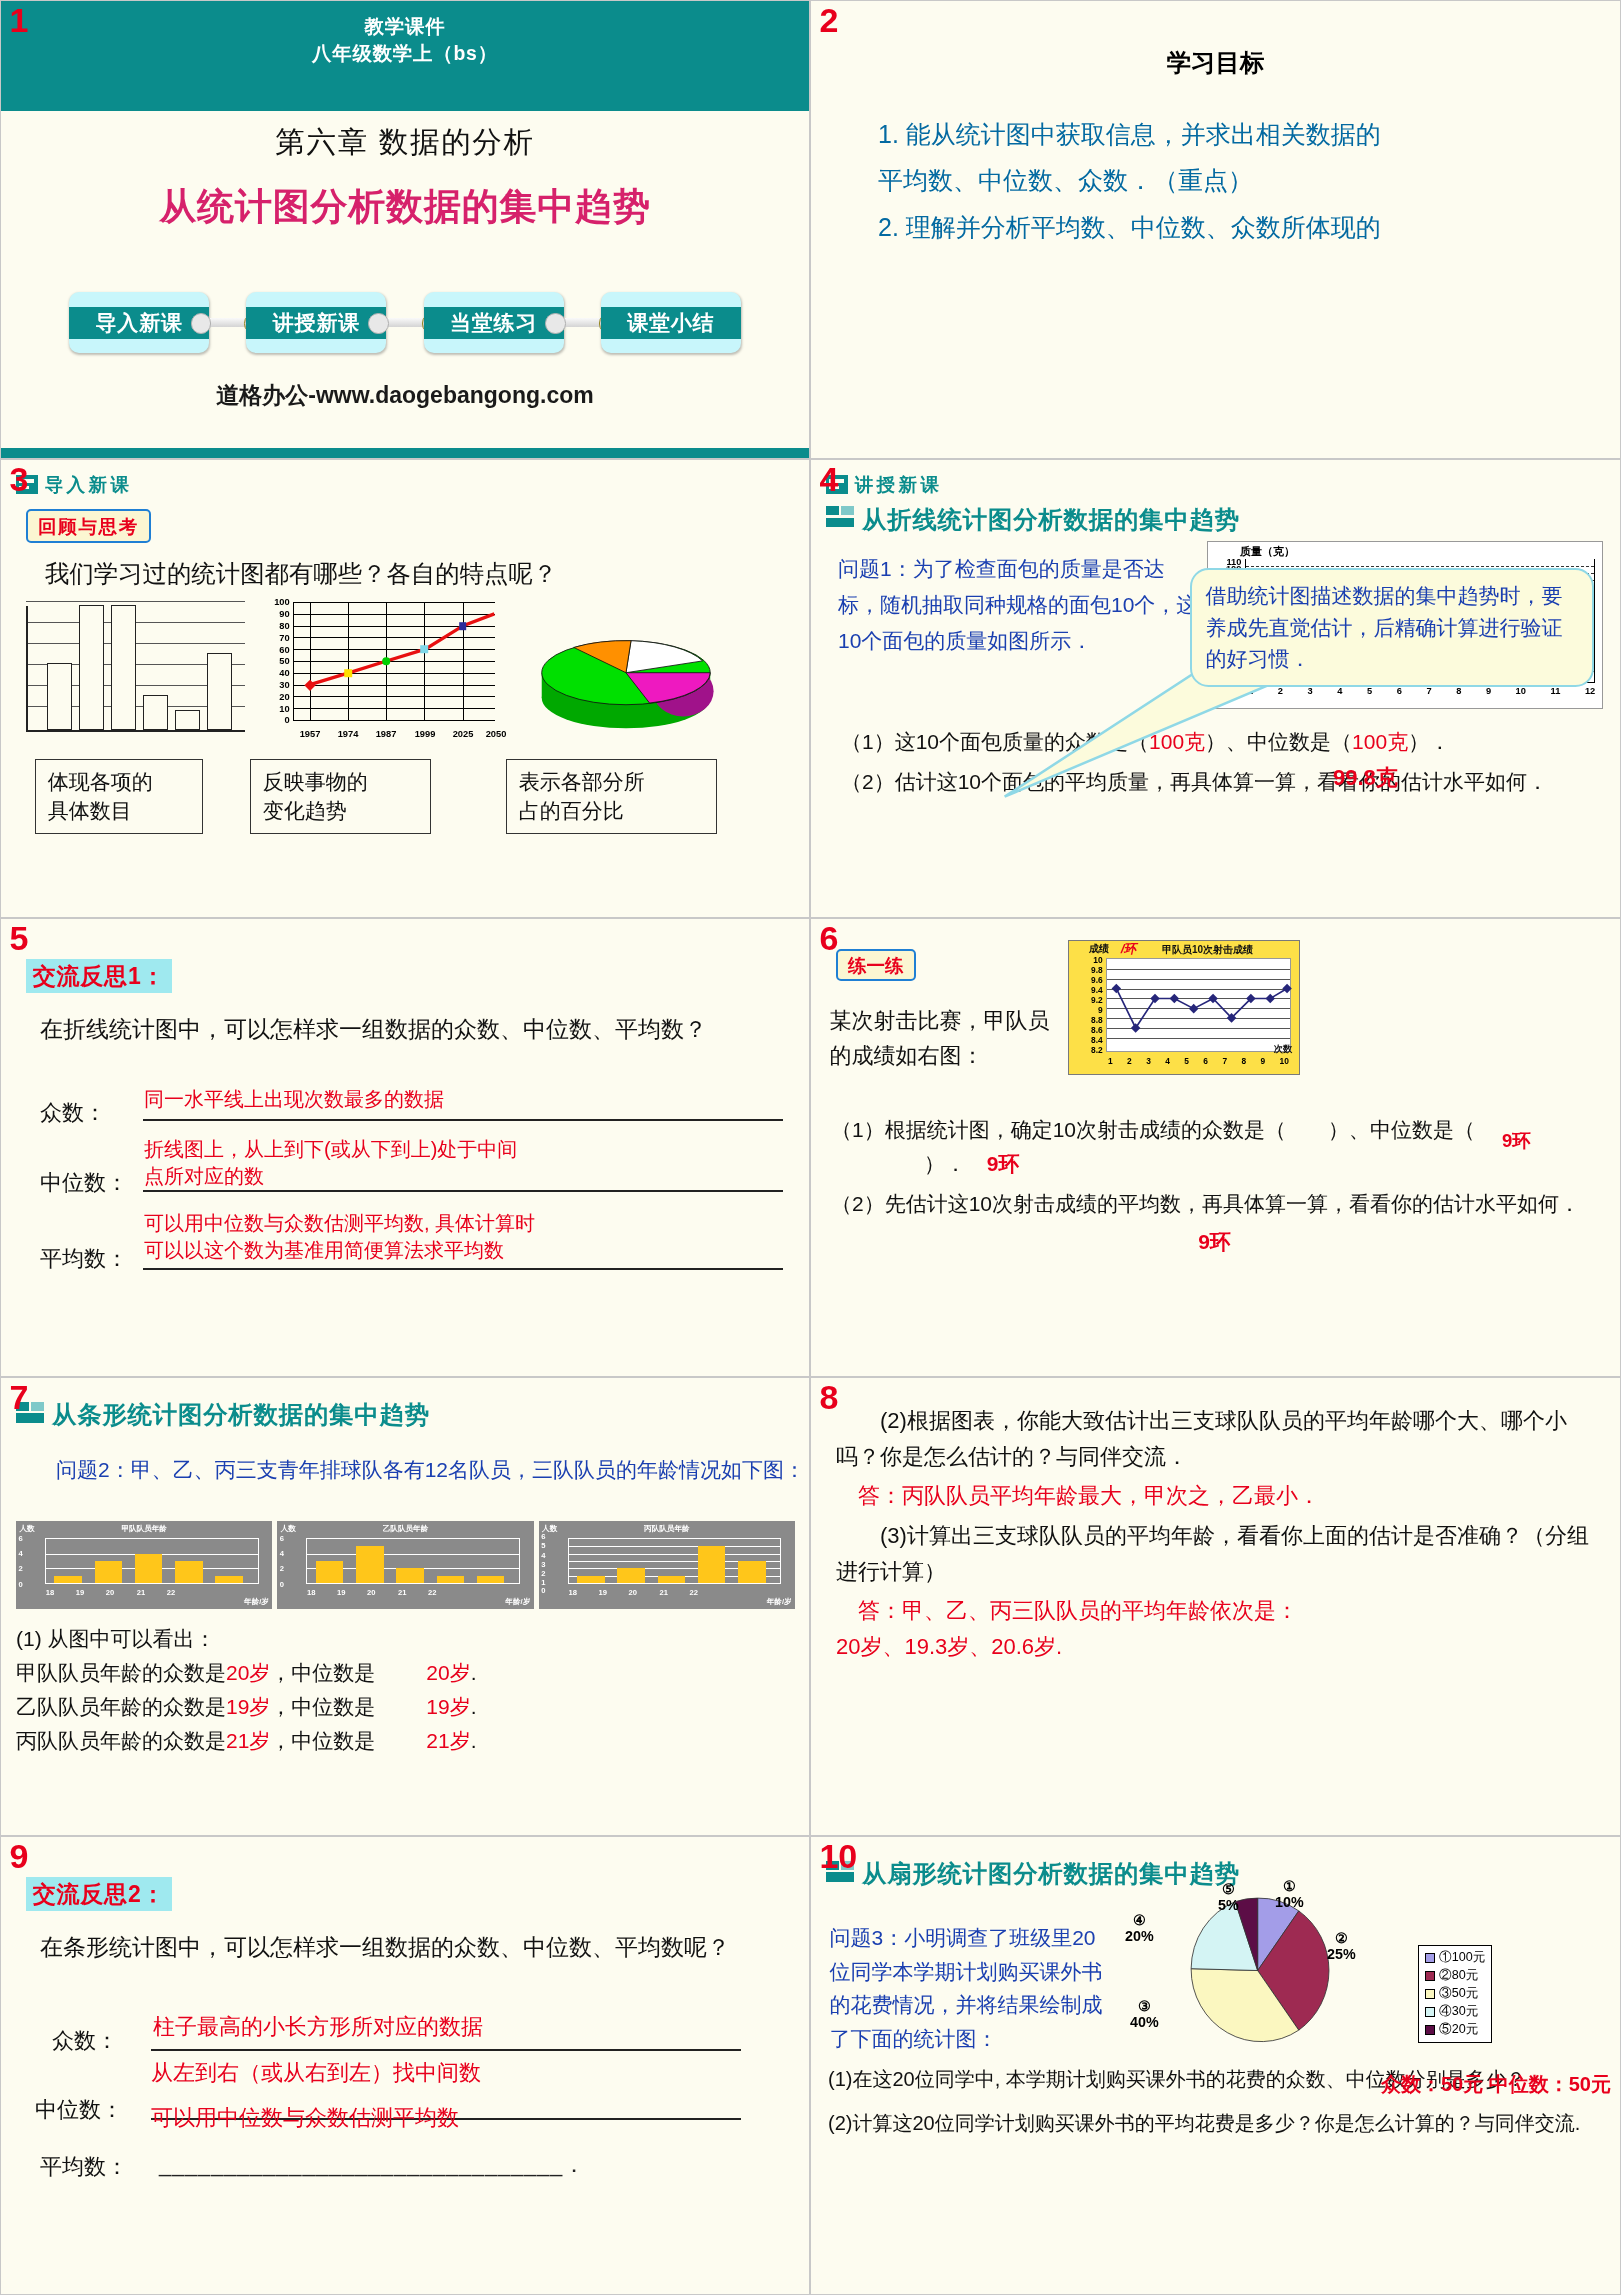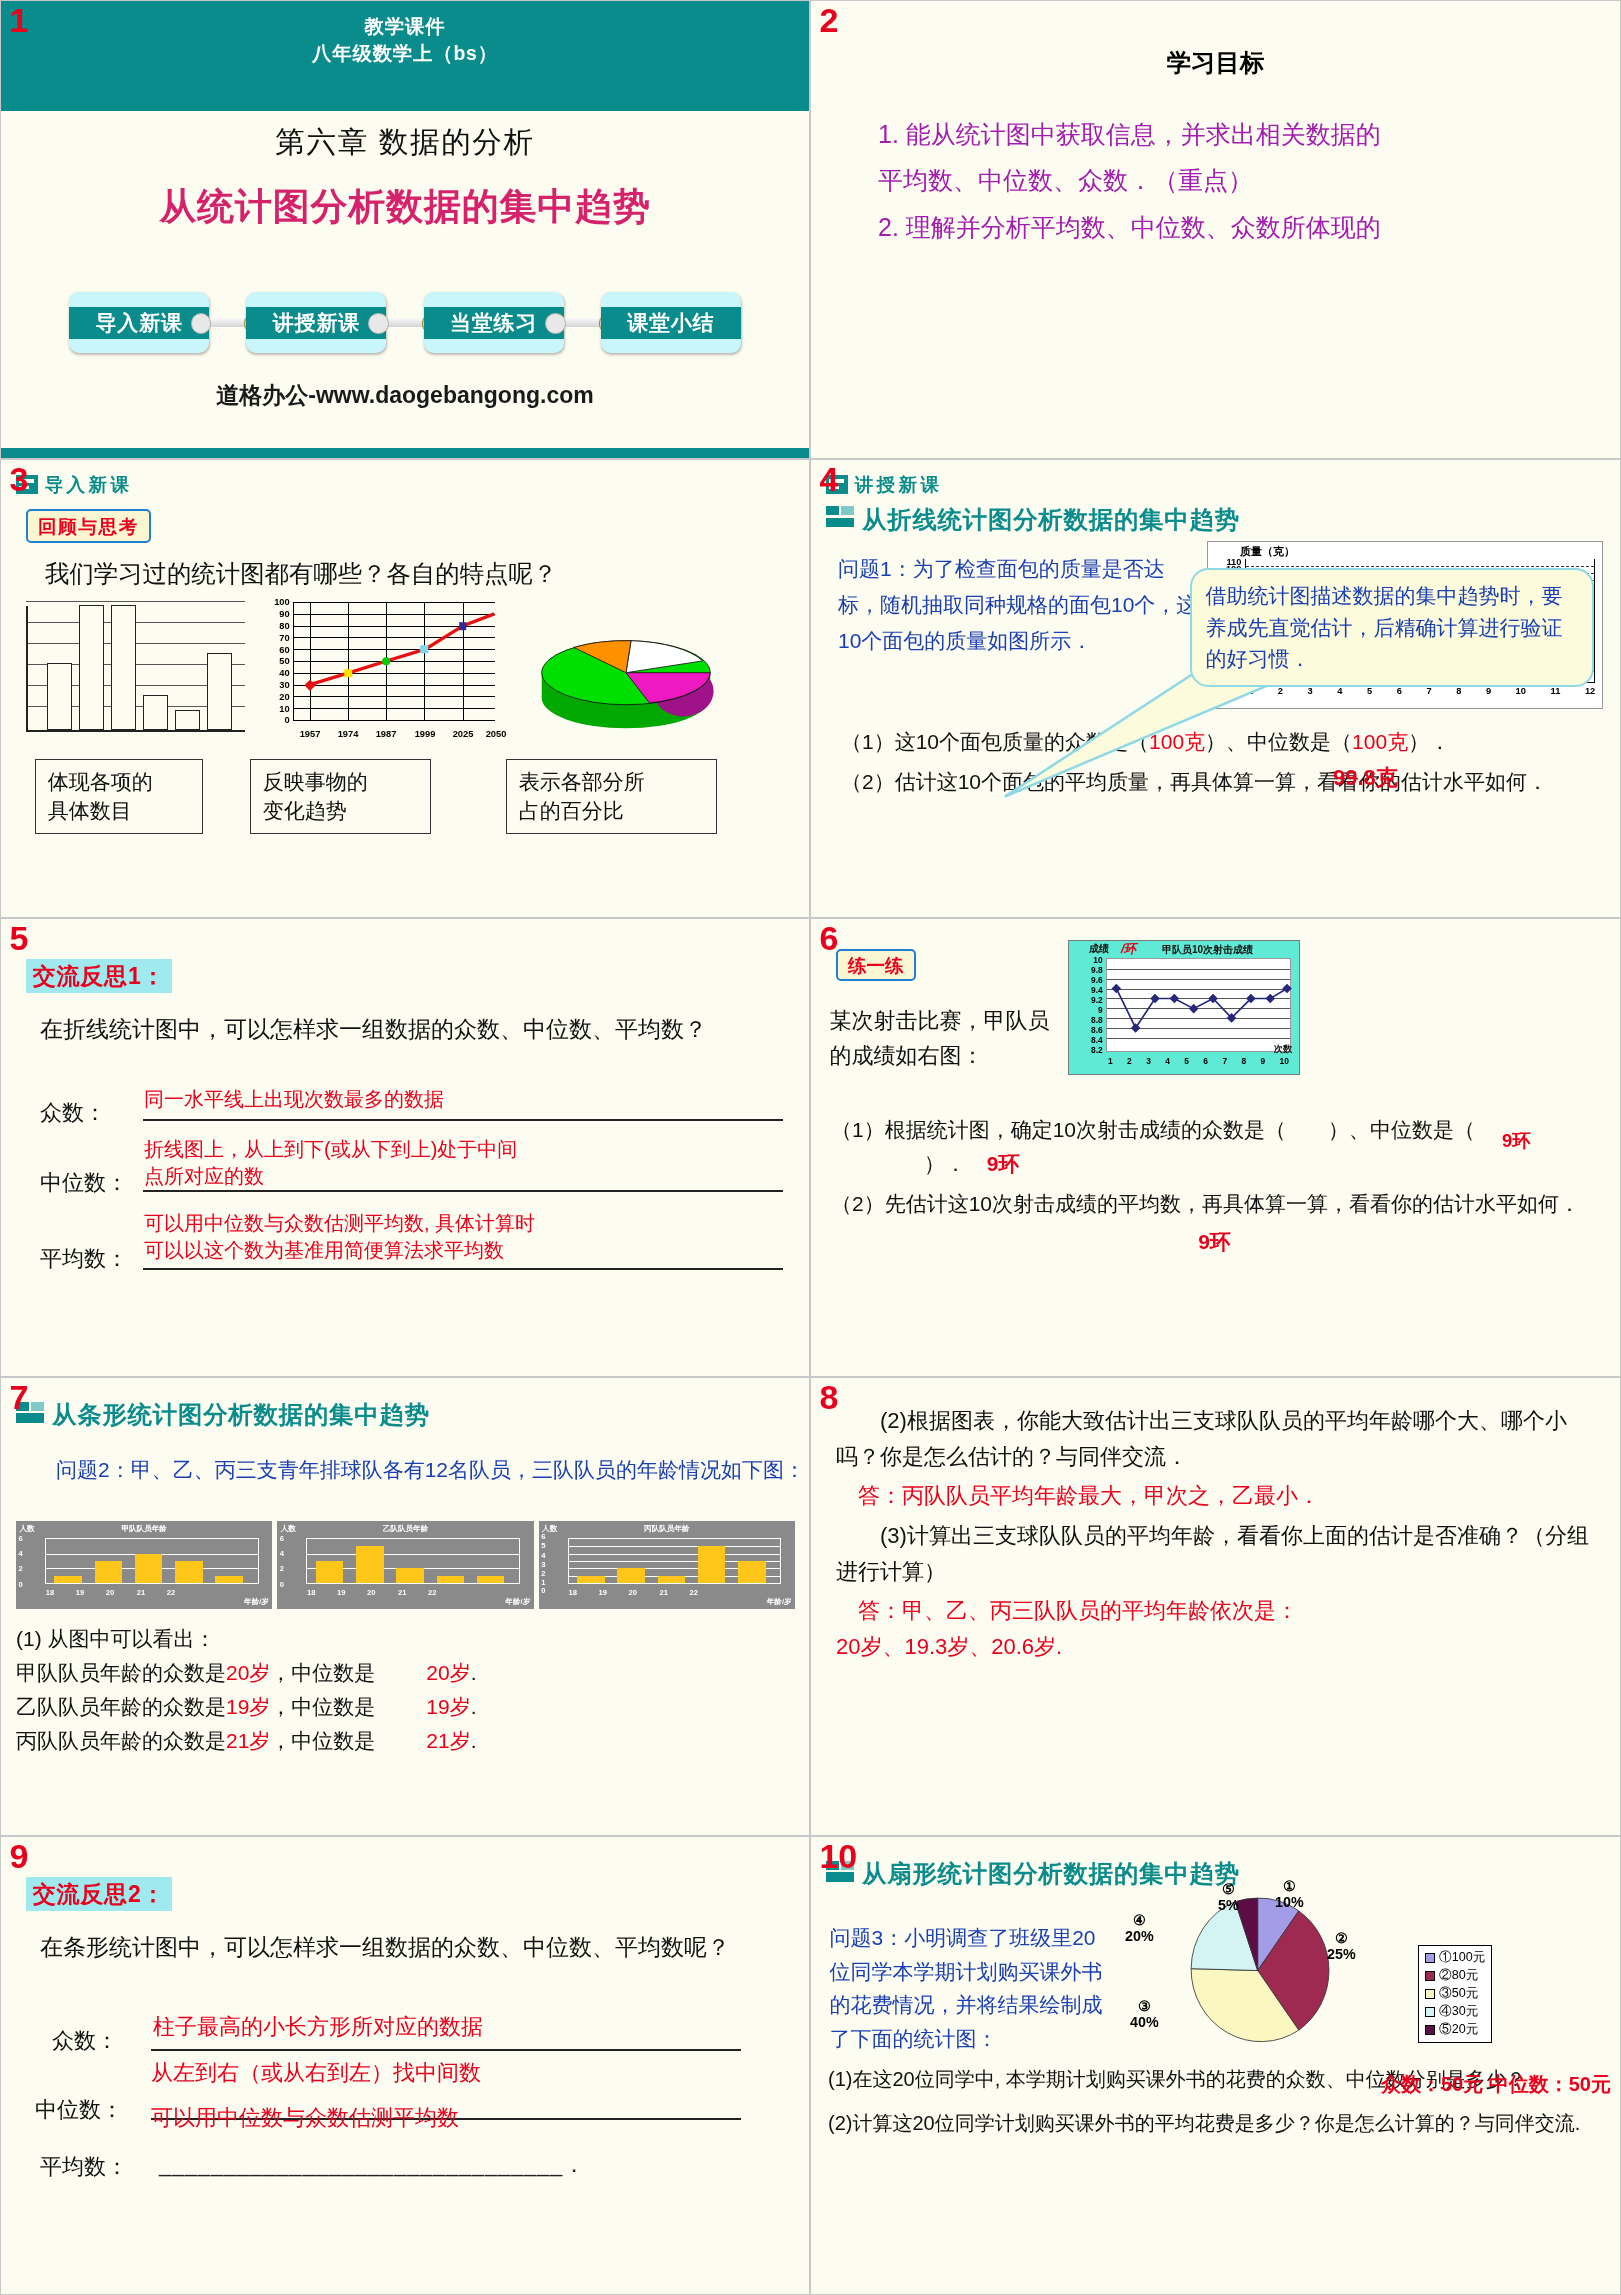--- a/index.html
+++ b/index.html
@@ -23,21 +23,21 @@
   .navbtn { position:relative; width:140px; height:61px; border-radius:10px; background:#c8f6fb; box-shadow:0.8px 1.7px 2.5px rgba(0,0,0,.25); display:flex; align-items:center; justify-content:center;}
   .navbtn .bar { position:absolute; left:0; top:15px; width:100%; height:32px; background:#0b8c8c; }
   .navbtn span { position:relative; z-index:2; color:#fff; font-size:21px; font-weight:bold; letter-spacing:0.8px;}
   .navlink { width:54px; height:8.4px; background:linear-gradient(#fafafa,#d4d4d4); border-radius:4.2px; position:relative; margin:0 -8.4px; }
   .navlink:before,.navlink:after{ content:""; position:absolute; top:-5px; width:18.5px; height:18.5px; border-radius:50%; background:#e8e8e8; border:1.7px solid #b0b0b0;}
   .navlink:before{left:-10px;} .navlink:after{right:-10px; border-color:#9a8a20;}
   .s1-site { position:absolute; left:0; top:379px; width:100%; text-align:center; font-size:23px; font-weight:bold; color:#1a1a1a;}
 
   
   .s2-title { position:absolute; left:0; top:46px; width:100%; text-align:center; font-size:24.4px; font-weight:bold; color:#000;}
-  .s2-body { position:absolute; left:67px; top:110px; width:691px; font-size:25px; line-height:1.85; color:#a21caf;}
+  .s2-body { position:absolute; left:67px; top:110px; width:691px; font-size:25px; line-height:1.85; color:#0369a1;}
   .s2-body p { text-indent:0; }
 
   
   .sechdr { position:absolute; left:15px; top:11.8px; display:flex; align-items:center; gap:6.7px; }
   .sechdr .sq { width:22px; height:18.5px; background:#0b8c8c; position:relative;}
   .sechdr .sq:after{content:"";position:absolute;left:3.4px;top:4.2px;width:15px;height:3.4px;background:#fdfcf0;}
   .sechdr .sq:before{content:"";position:absolute;left:3.4px;top:11px;width:10px;height:3.4px;background:#fdfcf0;}
   .sechdr .txt { color:#0b8c8c; font-size:18.5px; font-weight:bold; letter-spacing:3.4px;}
 
   .bigtitle { position:absolute; left:51px; top:44px; font-size:24.4px; font-weight:bold; color:#0b8c8c; letter-spacing:0.8px;}
@@ -83,21 +83,21 @@
   .hl { position:absolute; background:#9fe9ef; padding:1.7px 6.7px; font-size:23px; font-weight:bold; color:#e8001c; letter-spacing:0.8px;}
   .s5-q { position:absolute; font-size:23px; color:#111; line-height:1.7;}
   .lbl { position:absolute; font-size:22px; color:#111;}
   .ans { position:absolute; color:#e8001c; font-size:20px; line-height:1.35;}
   .uline { position:absolute; height:1.7px; background:#222;}
   .dline { position:absolute; font-size:22px; color:#222; letter-spacing:0.8px;}
 
   
   .s6-tag { position:absolute; left:25px; top:30px; border:2.5px solid #1f7fd4; background:#fbf6d2; border-radius:5px; padding:1.7px 10px; color:#e8001c; font-size:18.5px; font-weight:bold;}
   .s6-text { position:absolute; left:18.5px; top:84px; width:236px; font-size:22px; line-height:1.6; color:#111;}
-  .s6-chart { position:absolute; left:257px; top:21px; width:232px; height:135px; background:#5eead4; border:0.8px solid #7a7a7a;}
+  .s6-chart { position:absolute; left:257px; top:21px; width:232px; height:135px; background:#fde047; border:0.8px solid #7a7a7a;}
   .s6-qs { position:absolute; left:20px; top:194px; width:767px; font-size:21px; line-height:1.6; color:#111;}
 
   
   .s7-q { position:absolute; left:15px; top:76px; width:779px; font-size:21px; line-height:1.5; color:#1a3fb0;margin-left:40px;}
   .s7-charts { position:absolute; left:15px; top:143px; width:779px; height:88px; display:flex; gap:5px;}
   .barcard { position:relative; flex:1; background:#8a8a8a; }
   .bc-plot { position:absolute; left:29px; top:17px; right:13.5px; bottom:25px; border:0.8px solid #fff;}
   .bc-h { position:absolute; left:0; width:100%; height:0.8px; background:#fff;}
   .bc-b { position:absolute; bottom:0; background:#ffc61a; }
   .bc-yl { position:absolute; left:2.5px; font-size:7.6px; color:#fff; font-weight:bold; transform:translateY(-50%); font-family:"Liberation Sans",sans-serif;}

